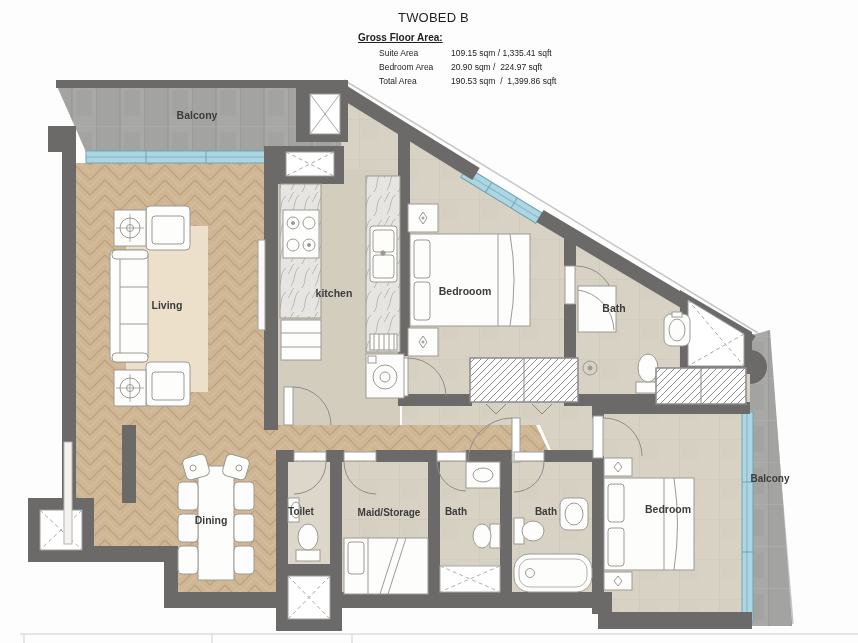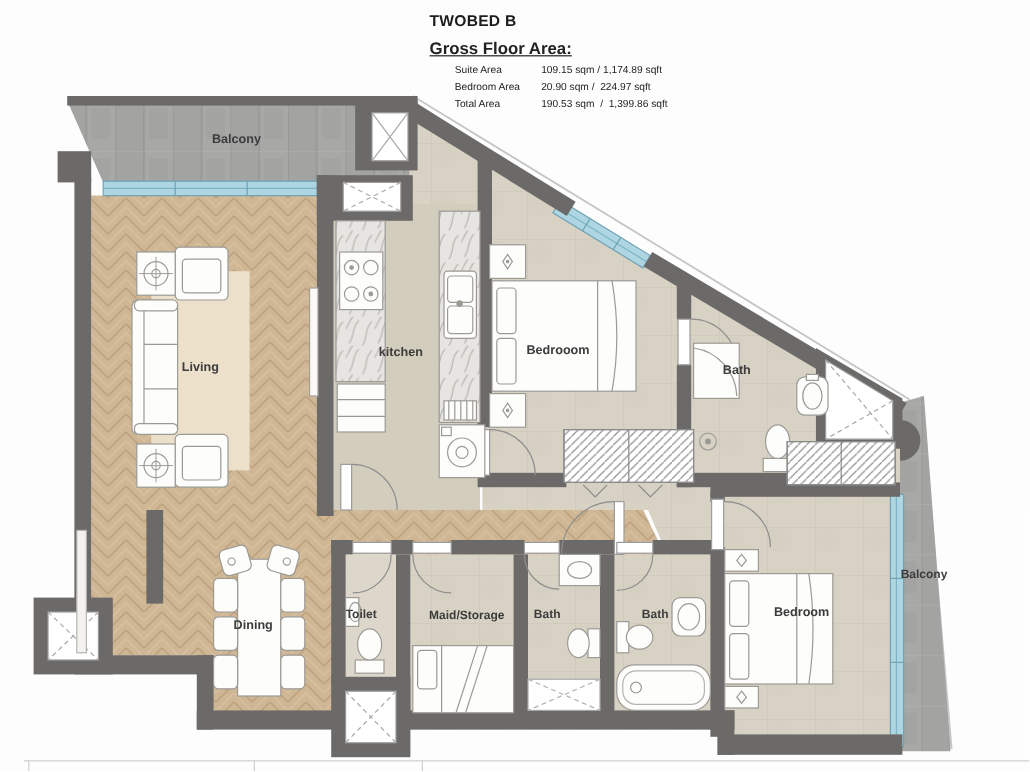--- a/index.html
+++ b/index.html
@@ -1,21 +1,21 @@
 <!DOCTYPE html>
 <html><head>
 <meta charset="utf-8">
 <style>
   html,body{margin:0;padding:0;background:#ffffff;}
   .plan-wrap{position:relative;width:858px;height:643px;background:#fdfdfd;overflow:hidden;
              font-family:"Liberation Sans",sans-serif;}
   .plan-svg{position:absolute;left:0;top:0;}
   .titleblock{position:absolute;left:358px;top:10px;width:220px;color:#1d1d1d;}
-  .tb-title{font-size:13px;font-weight:700;letter-spacing:.2px;margin-bottom:7px;}
-  .tb-section{font-size:14px;font-weight:700;text-decoration:underline;margin-bottom:5px;color:#222;}
+  .tb-title{font-size:13px;font-weight:400;letter-spacing:.2px;margin-bottom:7px;margin-left:40px;}
+  .tb-section{font-size:10px;font-weight:700;text-decoration:underline;margin-bottom:5px;color:#222;}
   .tb-row{display:flex;font-size:8.5px;color:#222;margin-bottom:4px;margin-left:21px;}
   .tb-label{width:72px;flex:none;}
   .tb-value{white-space:pre;}
   .room-label{font-size:10.5px;font-weight:600;fill:#3c3c3c;}
   .room-label-sm{font-size:10px;font-weight:600;fill:#3c3c3c;}
 </style>
 </head>
 <body>
 
 <div class="plan-wrap">
@@ -414,21 +414,21 @@
     <line x1="212" y1="634" x2="212" y2="643"></line>
     <line x1="352" y1="634" x2="352" y2="643"></line>
   </g>
 </svg>
 
 <div class="titleblock">
   <div class="tb-title">TWOBED B</div>
   <div class="tb-section">Gross Floor Area:</div>
   <div class="tb-row">
     <span class="tb-label">Suite Area</span>
-    <span class="tb-value">109.15 sqm / 1,174.89 sqft</span>
+    <span class="tb-value">109.15 sqm / 1,335.41 sqft</span>
   </div>
   <div class="tb-row">
     <span class="tb-label">Bedroom Area</span>
     <span class="tb-value">20.90 sqm /  224.97 sqft</span>
   </div>
   <div class="tb-row">
     <span class="tb-label">Total Area</span>
     <span class="tb-value">190.53 sqm  /  1,399.86 sqft</span>
   </div>
 </div>

